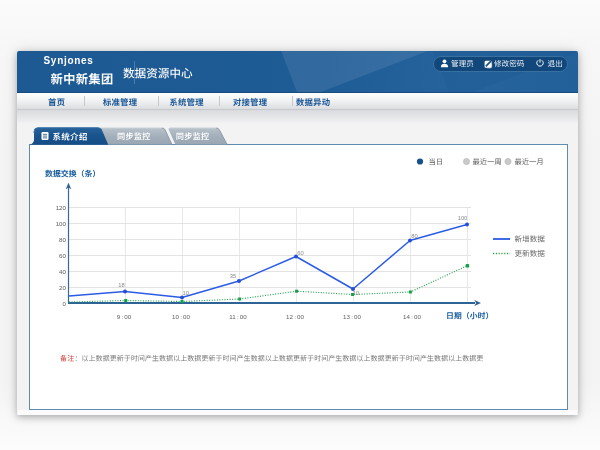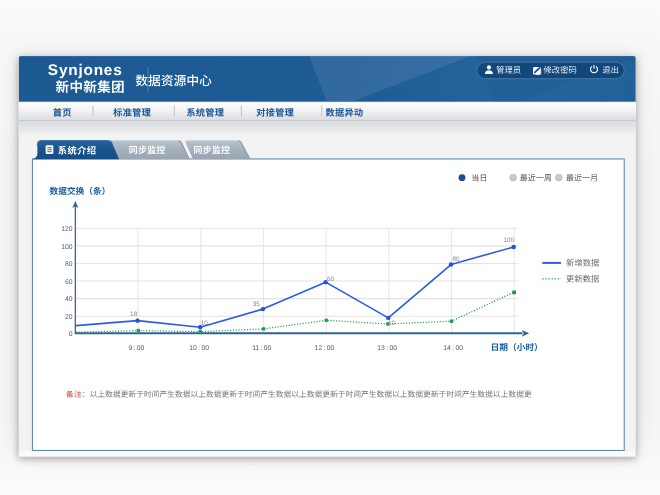--- a/index.html
+++ b/index.html
@@ -13,21 +13,21 @@
 .hband2{position:absolute;left:435px;top:-71px;width:320px;height:120px;transform:rotate(-21deg);
   transform-origin:0 100%;background:rgba(29,89,147,0.40)}
 .hdrsep{position:absolute;left:117px;top:10px;width:1px;height:23px;background:rgba(255,255,255,0.22)}
 .pill{position:absolute;left:416px;top:5px;width:133px;height:14px;border-radius:8px;
   background:#11477b;border:1px solid #38709f}
 .navbar{position:absolute;left:0;top:42px;width:561px;height:16px;
   background:linear-gradient(#ffffff,#f2f3f4 45%,#dbdde0 100%);border-bottom:1px solid #c6c9cd}
 .navsep{position:absolute;top:3px;width:1px;height:10px;background:#c3c6ca}
 .band{position:absolute;left:0;top:59px;width:561px;height:13px;background:linear-gradient(#d8dadd,#f1f1f2)}
 .panel{position:absolute;left:12px;top:93px;width:537px;height:264px;background:#ffffff;border:1px solid #5f8db2}
-.syn{position:absolute;left:26.5px;top:4px;color:#ffffff;font-size:14px;font-weight:bold;letter-spacing:0.7px}
+.syn{position:absolute;left:26.5px;top:4px;color:#ffffff;font-size:10px;font-weight:bold;letter-spacing:0.7px}
 </style></head><body>
 <div class="page">
   <div class="hdr">
     <div class="hband"></div>
       <div class="hband2"></div>
     <div class="syn">Synjones</div>
     <div class="hdrsep"></div>
     <div class="pill"></div>
   </div>
   <div class="band"></div>

